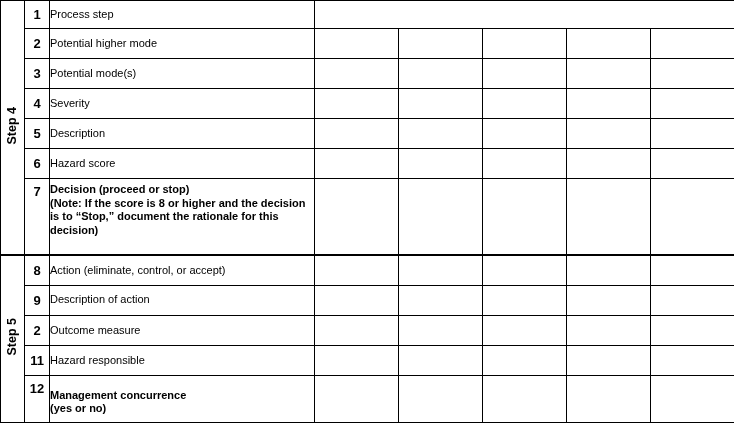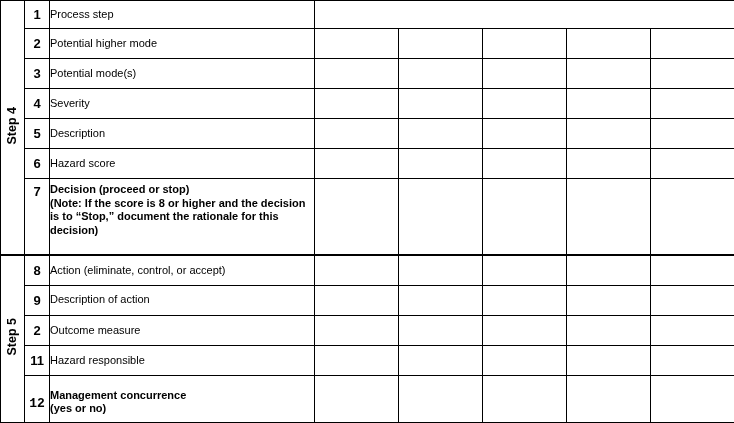--- a/index.html
+++ b/index.html
@@ -208,21 +208,21 @@
         <td class="num-cell">11</td>
         <td class="label-cell">Hazard responsible</td>
         <td class="entry-cell"></td>
         <td class="entry-cell"></td>
         <td class="entry-cell"></td>
         <td class="entry-cell"></td>
         <td class="entry-cell"></td>
       </tr>
 
       <tr style="height:47px">
-        <td class="num-cell" style="vertical-align:top; padding-top:20px;font-family:Liberation Mono, monospace;">12</td>
+        <td class="num-cell" style="vertical-align:top; padding-top:5px;">12</td>
         <td class="label-cell multi" style="vertical-align:top; padding-top:13px;">Management concurrence<br>(yes or no)</td>
         <td class="entry-cell"></td>
         <td class="entry-cell"></td>
         <td class="entry-cell"></td>
         <td class="entry-cell"></td>
         <td class="entry-cell"></td>
       </tr>
     </tbody>
   </table>
 </div>

